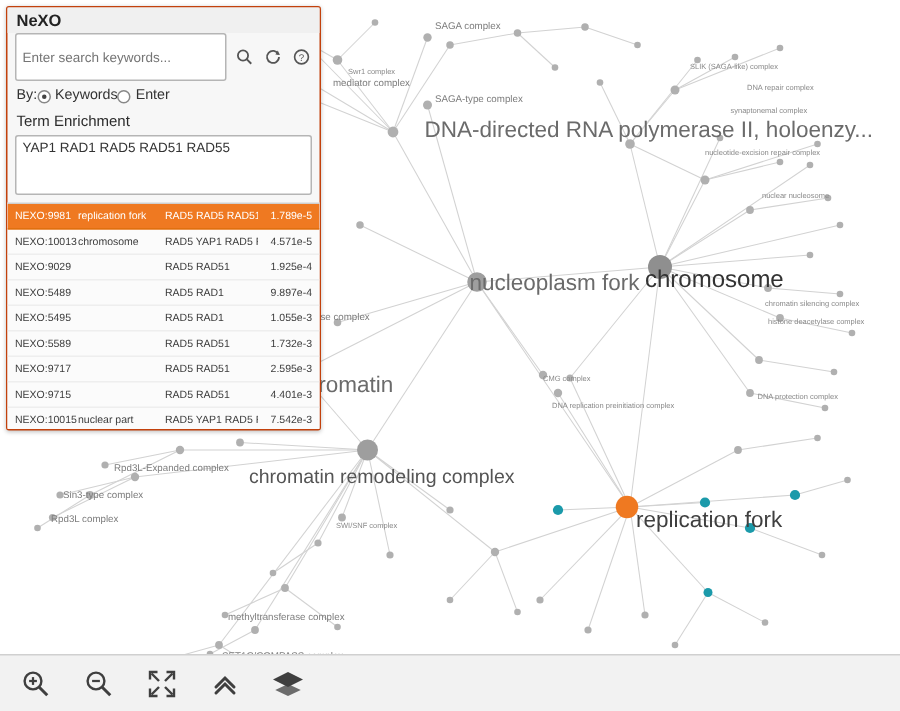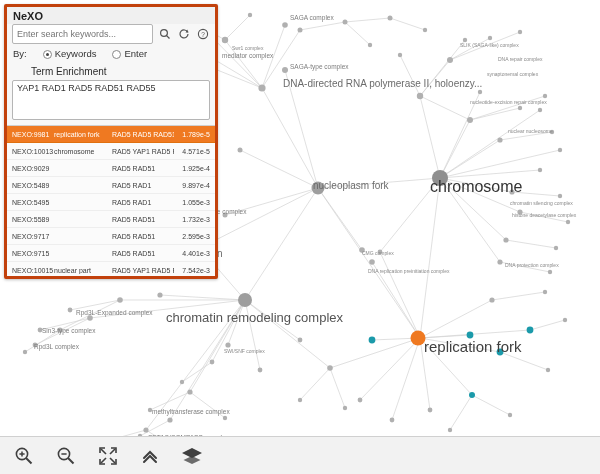--- a/index.html
+++ b/index.html
@@ -27,33 +27,33 @@
   }
   .net-label {
     position: absolute;
     color: #4d4d4d;
     white-space: nowrap;
     pointer-events: none;
     font-family: "Liberation Sans", sans-serif;
   }
   .net-label.tiny { font-size: 5px; color: #8a8a8a; }
   .net-label.small { font-size: 6.5px; color: #7d7d7d; }
-  .net-label.med { font-size: 10px; color: #6b6b6b; padding-left: 15px; }
+  .net-label.med { font-size: 15px; color: #6b6b6b; padding-left: 15px; }
   .net-label.big { font-size: 13px; color: #545454; }
   .net-label.huge { font-size: 15px; color: #3f3f3f; }
   .net-label.xhuge { font-size: 16px; color: #333333; }
 
   
   #panel {
     position: absolute;
     left: 4px;
     top: 4px;
     width: 208px;
     background: #f7f7f7;
-    border: 3px solid #c2410c;
+    border: 1px solid #c2410c;
     border-radius: 2px;
     box-shadow: 0 1px 3px rgba(0,0,0,0.25);
     font-size: 10px;
     color: #333;
     z-index: 20;
   }
   #panel-title {
     padding: 3px 6px 2px 6px;
     font-size: 11px;
     font-weight: bold;
@@ -61,21 +61,21 @@
     background: #f0f0f0;
   }
   .search-row {
     display: flex;
     align-items: center;
     padding: 0 5px 4px 5px;
     gap: 4px;
   }
   .search-input {
     flex: 1;
-    height: 20px;
+    height: 32px;
     border: 1px solid #b5b5b5;
     background: #fff;
     border-radius: 2px;
     font-size: 9px;
     color: #9a9a9a;
     padding: 0 4px;
     box-sizing: border-box;
     font-family: "Liberation Sans", sans-serif;
   }
   .icon-btn {
@@ -87,21 +87,21 @@
     color: #5a5a5a;
     cursor: pointer;
     background: transparent;
     border: none;
     padding: 0;
   }
   .icon-btn svg { display: block; }
   .radio-row {
     display: flex;
     align-items: center;
-    gap: 16px;
+    gap: 0;
     padding: 0 6px 5px 6px;
     font-size: 9.5px;
     color: #333;
   }
   .radio-item { display: flex; align-items: flex-end; gap: 3px; }
   .radio-dot {
     width: 9px; height: 9px;
     border-radius: 50%;
     border: 1px solid #888;
     background: #fff;
@@ -111,21 +111,21 @@
   }
   .radio-dot.on::after {
     content: "";
     position: absolute;
     left: 2px; top: 2px;
     width: 3px; height: 3px;
     border-radius: 50%;
     background: #444;
   }
   .section-label {
-    padding: 2px 6px 3px 24px;
+    padding: 2px 6px 3px 6px;
     font-size: 10px;
     color: #2b2b2b;
   }
   .term-box {
     margin: 0 5px 5px 5px;
     height: 40px;
     background: #fff;
     border: 1px solid #b5b5b5;
     border-radius: 2px;
     font-size: 9px;

